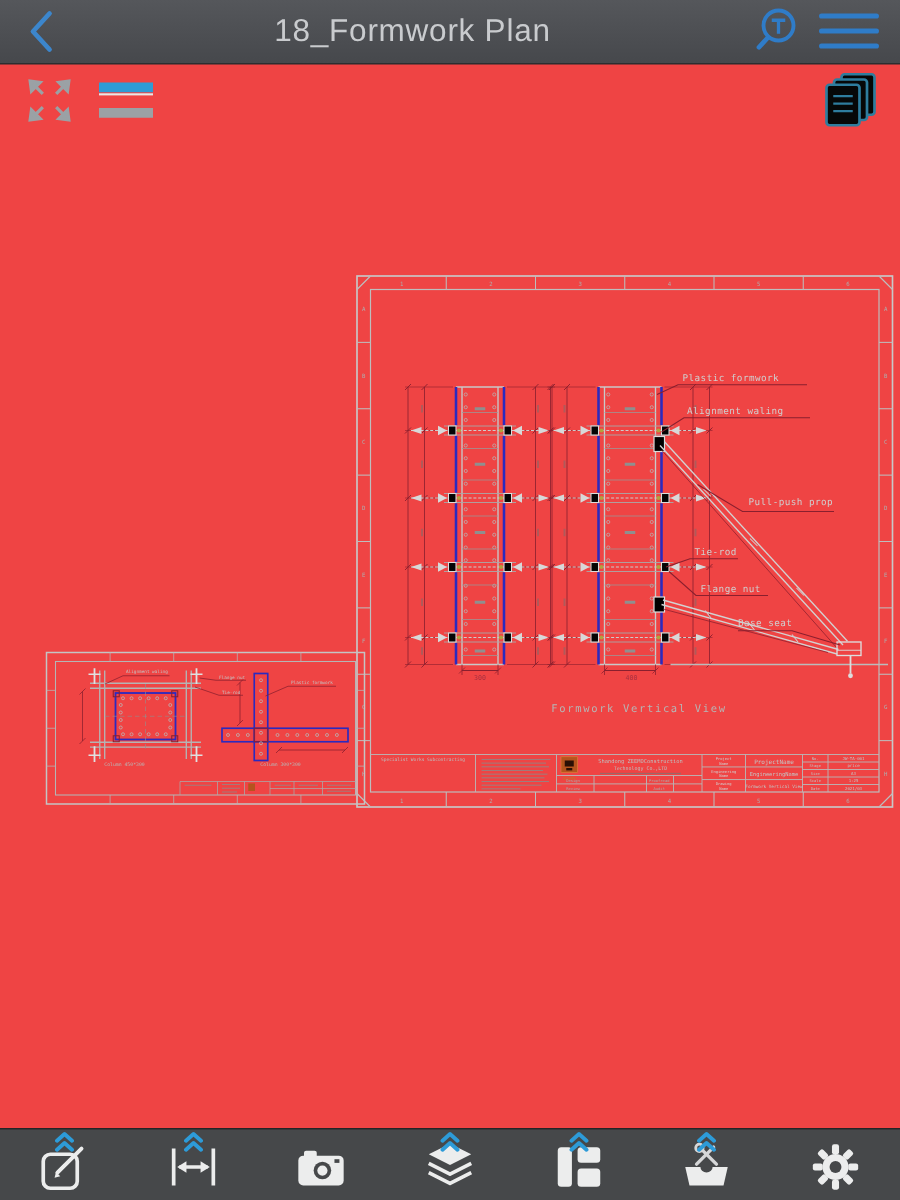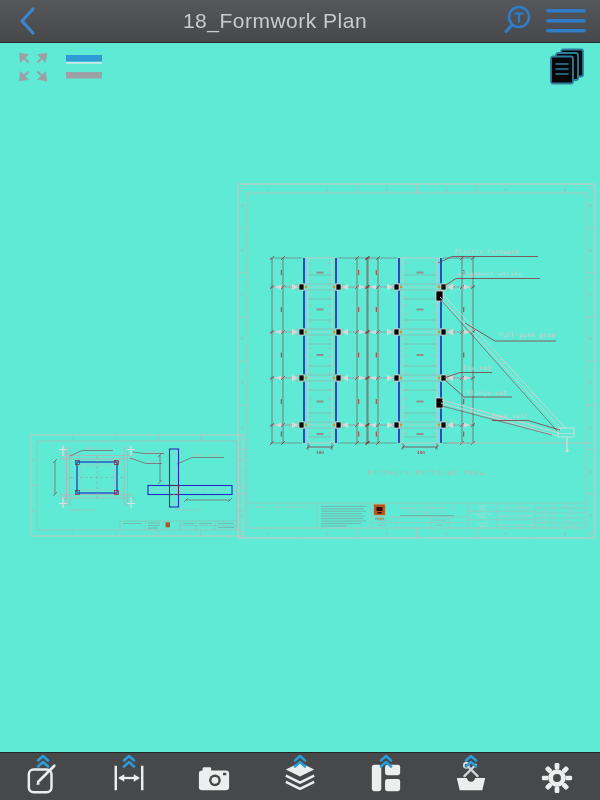--- a/index.html
+++ b/index.html
@@ -1,17 +1,17 @@
 <!DOCTYPE html>
 <html><head>
 <meta charset="utf-8">
 <style>
   html,body{margin:0;padding:0;background:#000;}
   body{width:600px;height:800px;overflow:hidden;font-family:"Liberation Sans",sans-serif;}
-  .screen{position:relative;width:600px;height:800px;background:#5eead4;}
+  .screen{position:relative;width:600px;height:800px;background:#ef4444;}
   
   .navbar{position:absolute;top:0;left:0;right:0;height:42px;
     background:linear-gradient(#55575b,#46484c);z-index:6;border-bottom:1px solid #2c2d2f;}
   .nav-title{position:absolute;left:60px;right:110px;top:0;height:42px;line-height:42px;
     text-align:center;color:#c9cbce;font-size:21px;letter-spacing:.5px;white-space:nowrap;}
   .nav-btn{position:absolute;top:0;height:42px;background:none;border:none;padding:0;margin:0;
     display:flex;align-items:center;justify-content:center;cursor:pointer;}
   
   .sub-btn{position:absolute;background:none;border:none;padding:0;margin:0;z-index:5;cursor:pointer;}
   

